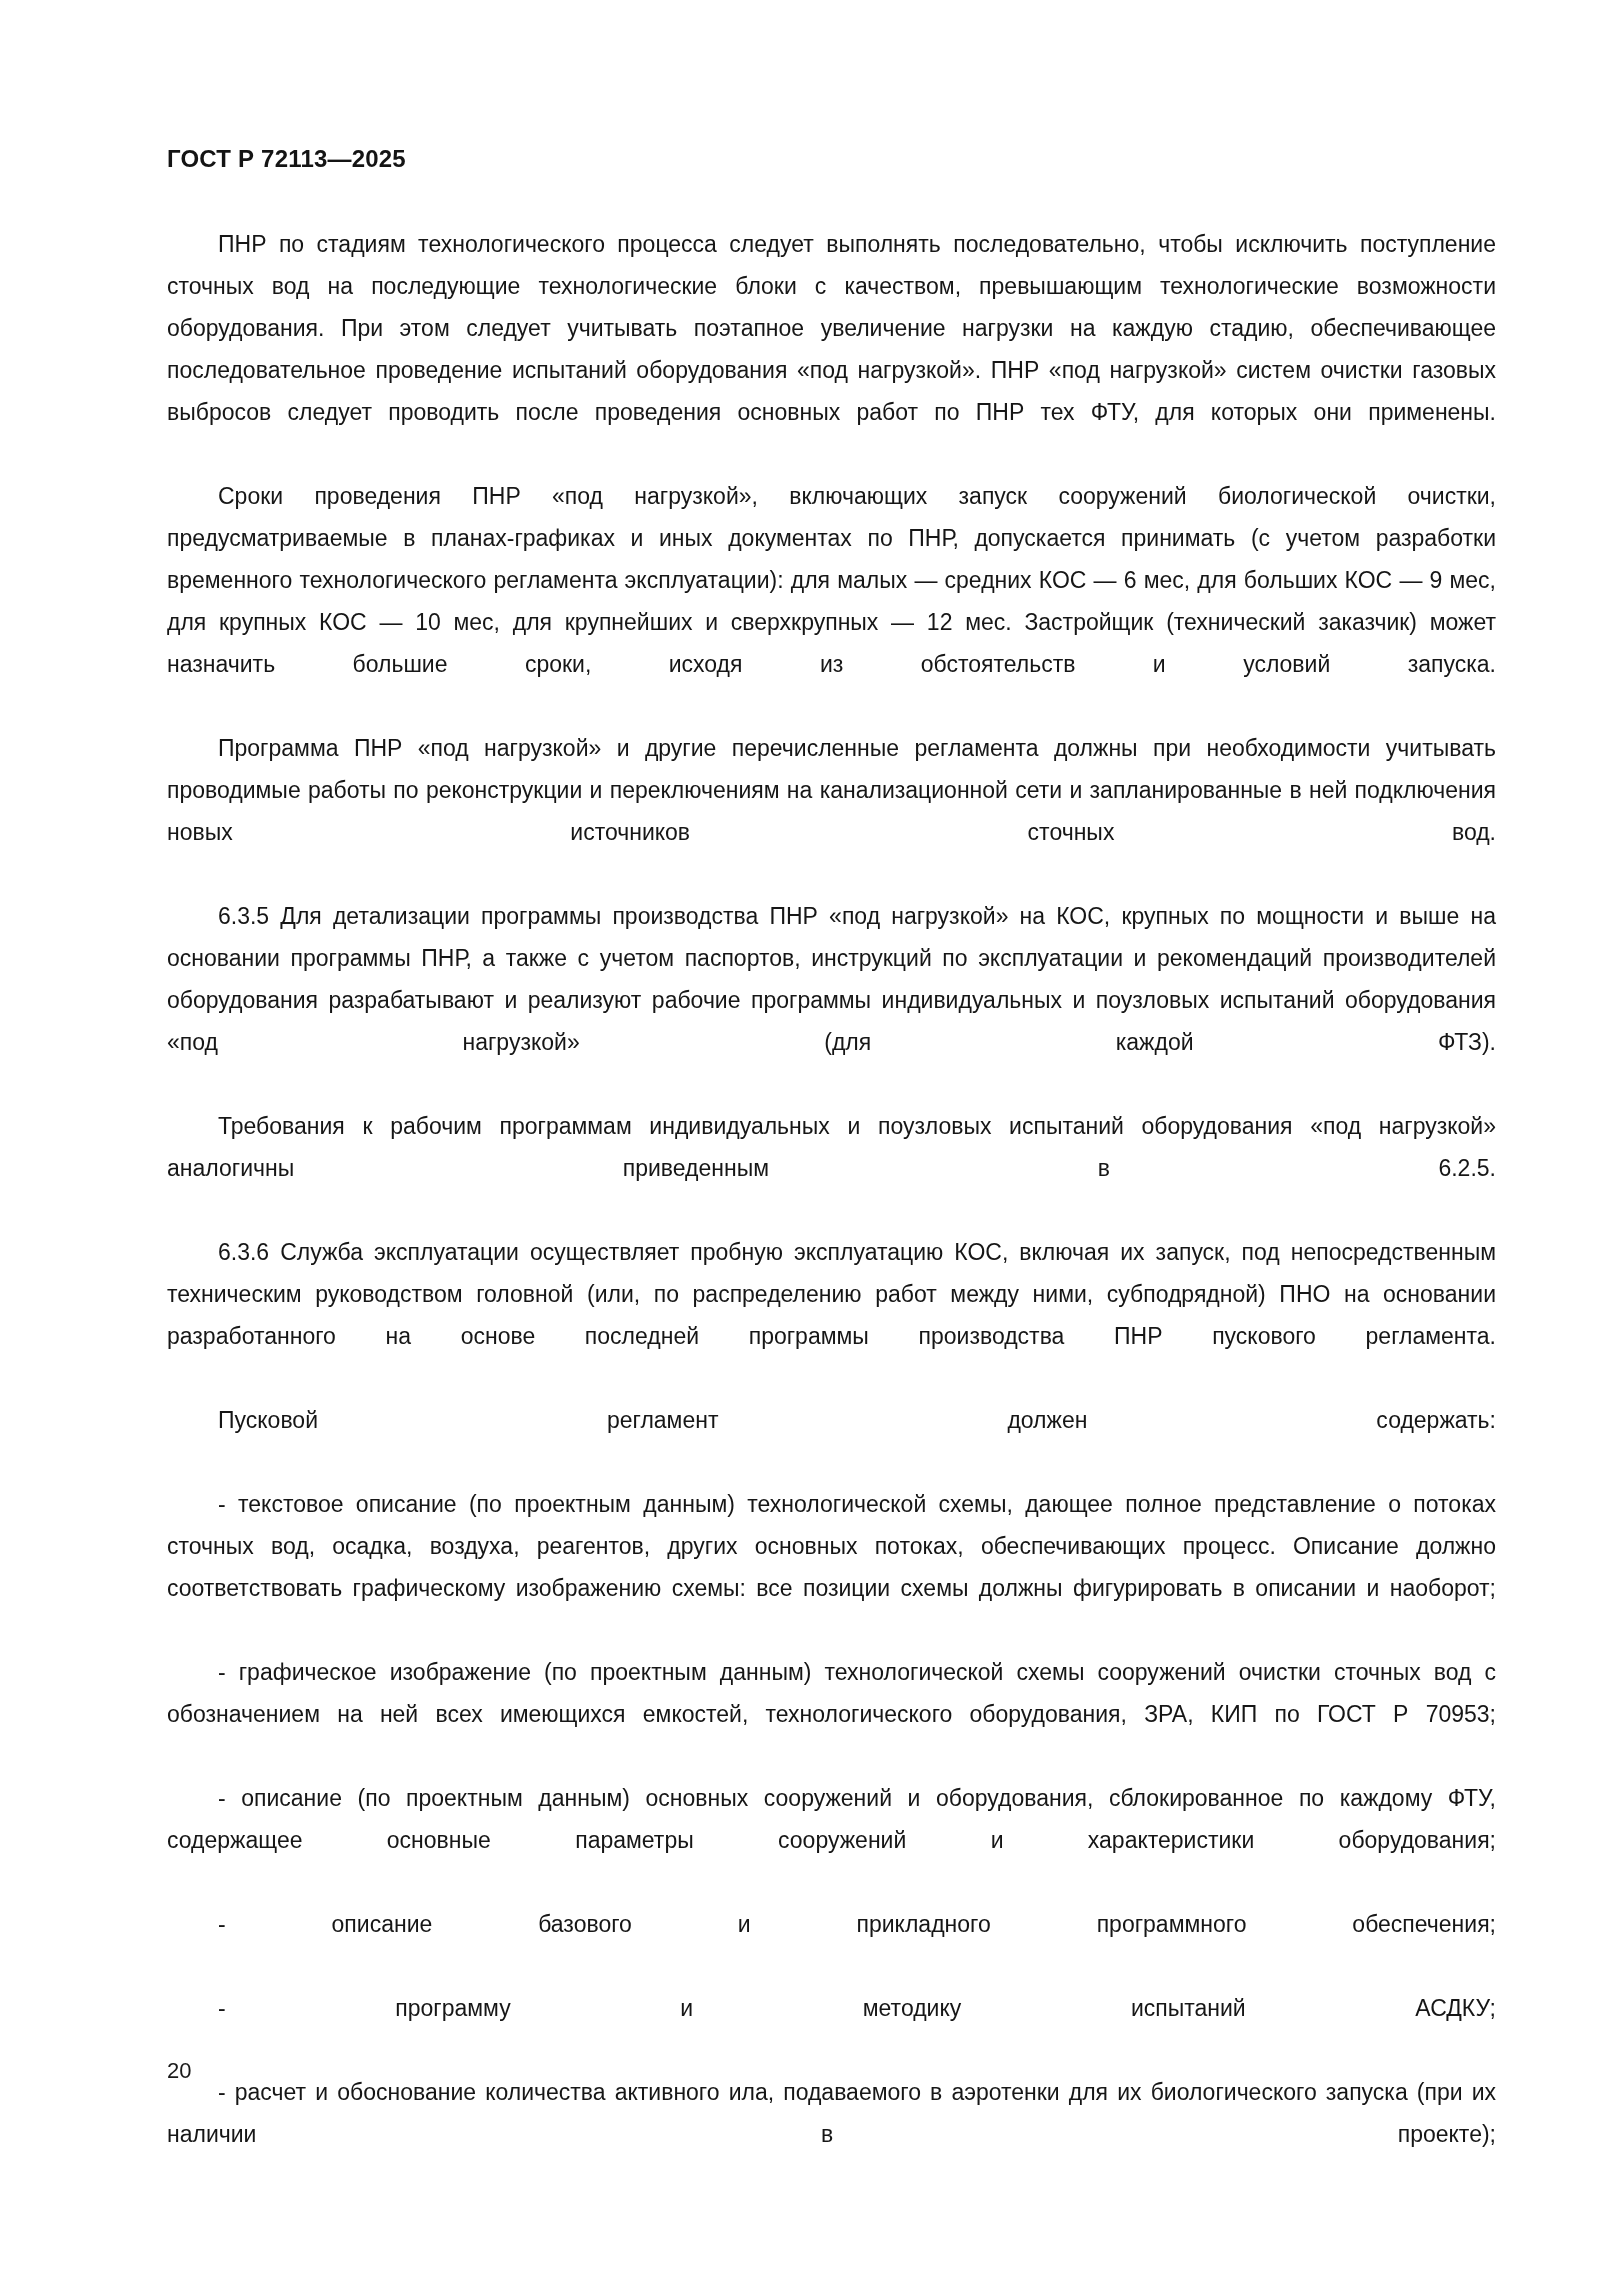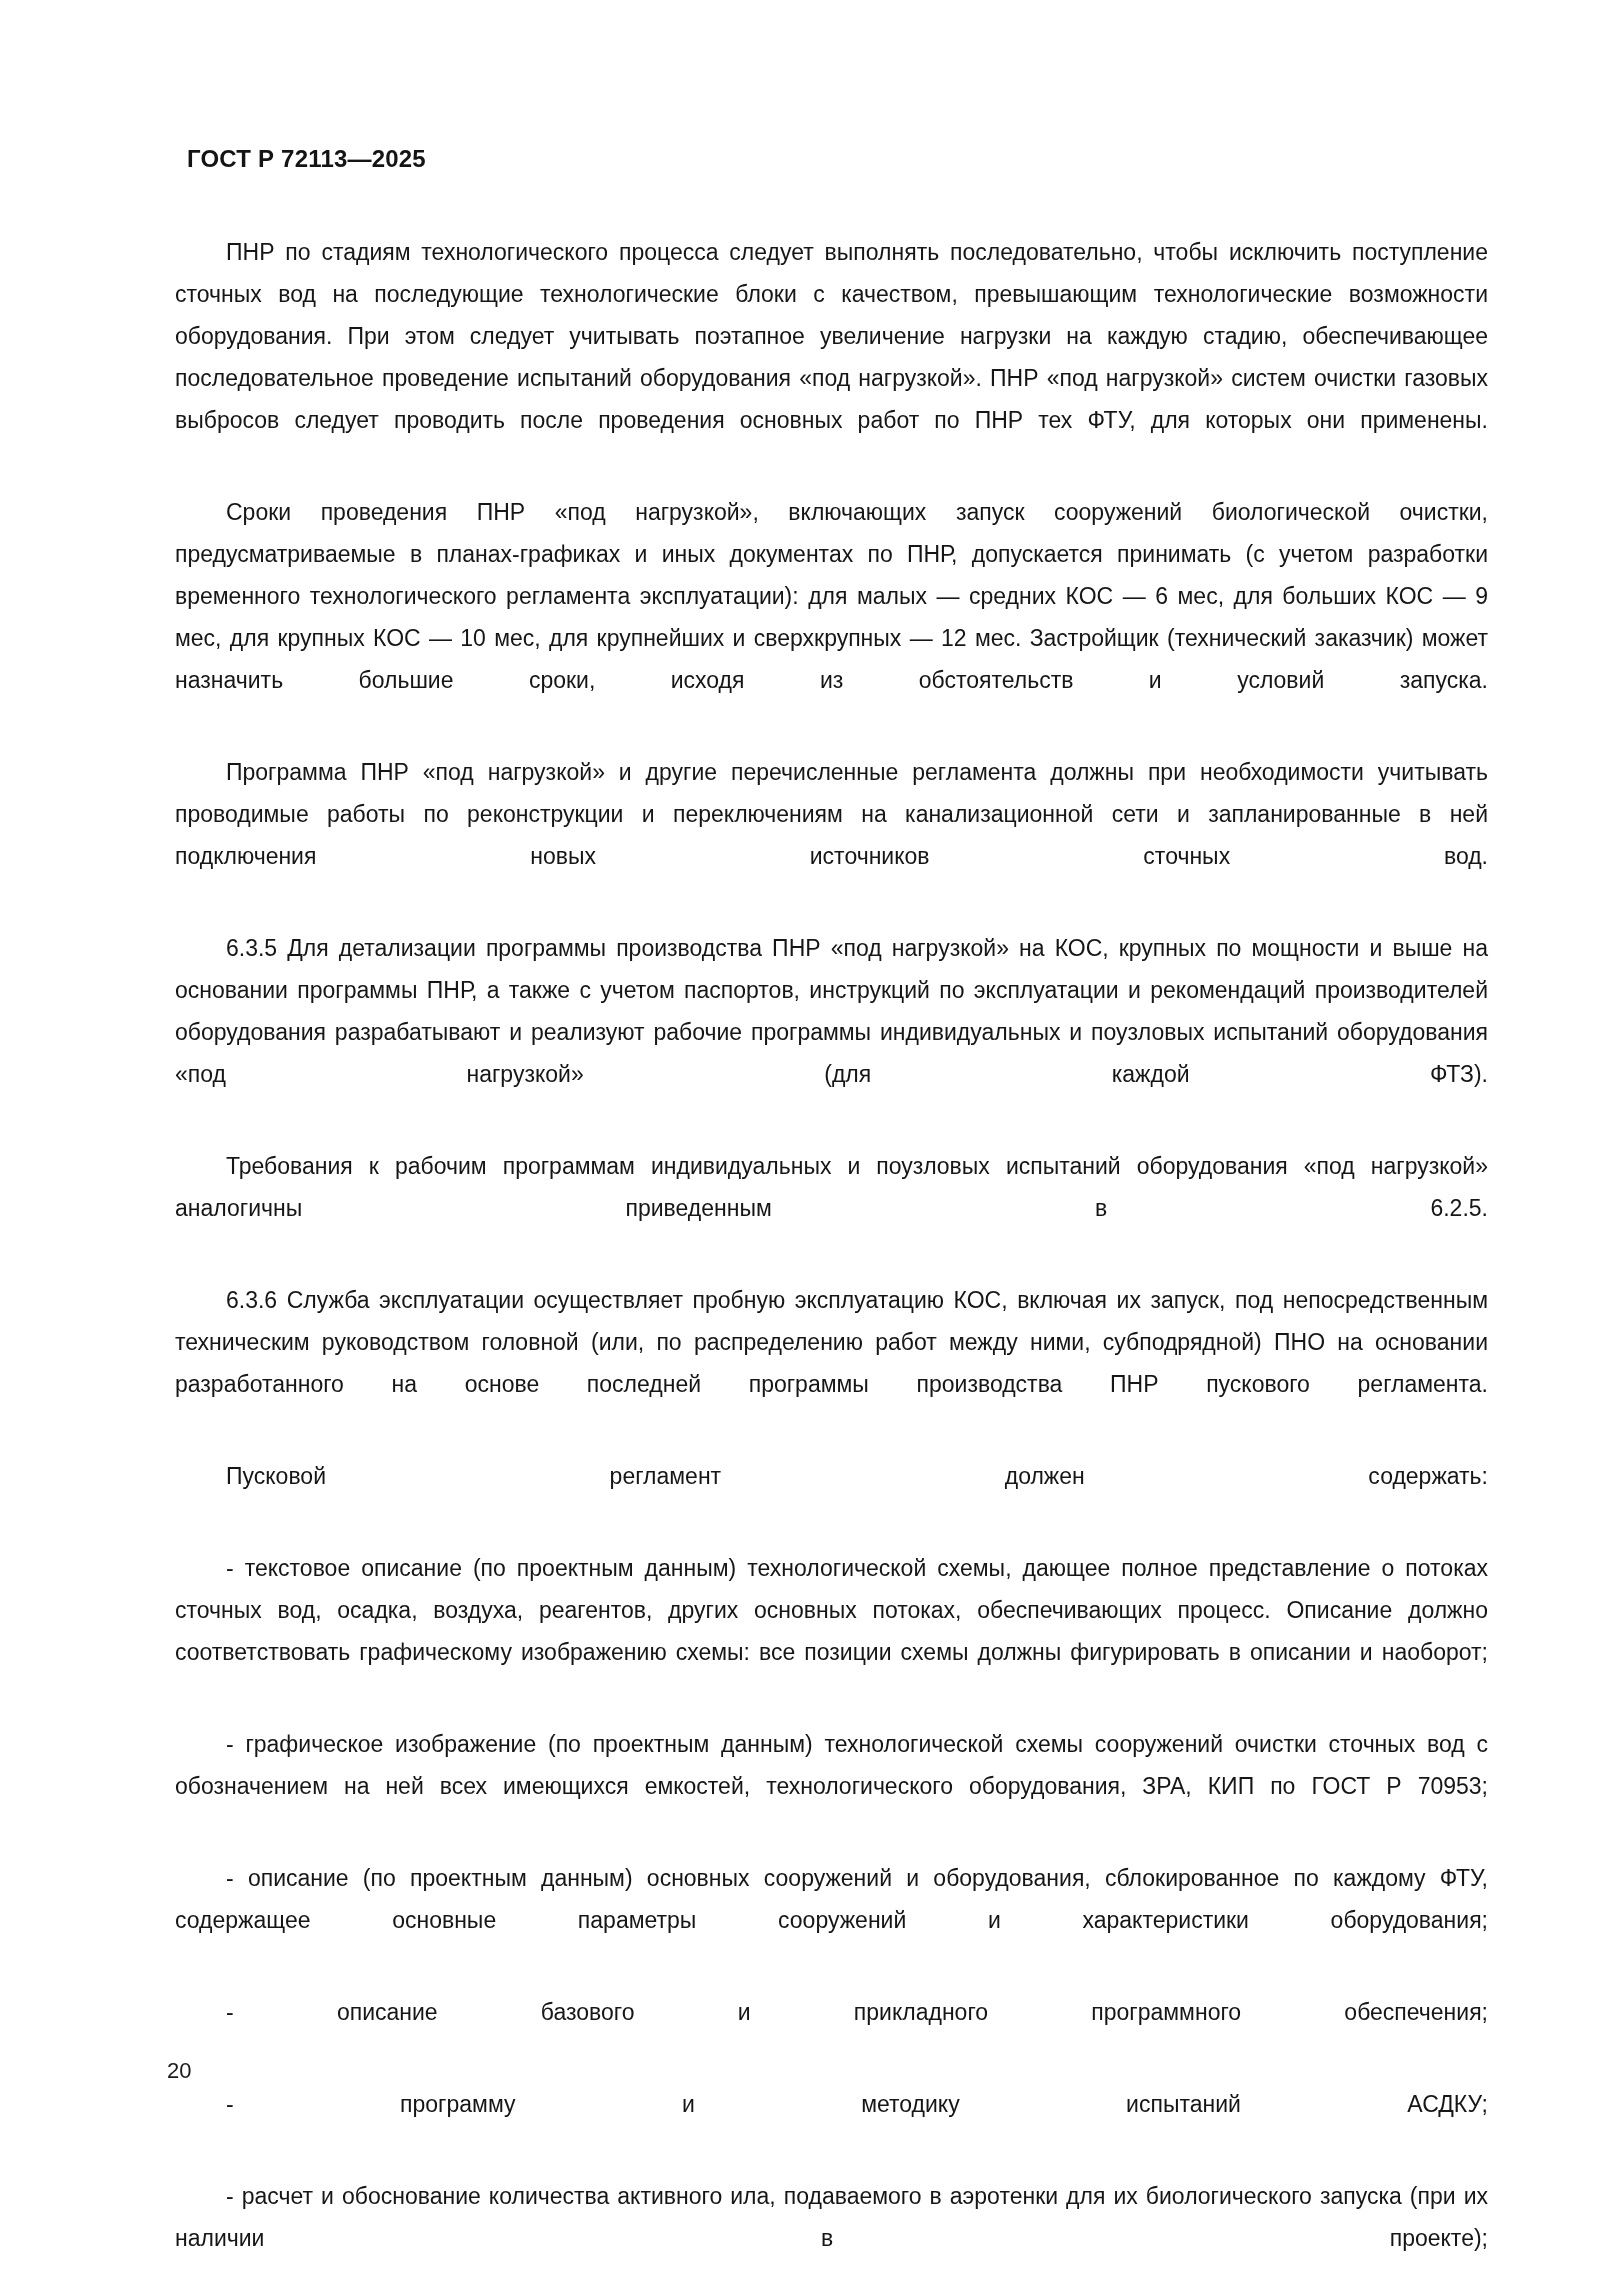--- a/index.html
+++ b/index.html
@@ -24,30 +24,29 @@
   }
   .page-header {
     position: absolute;
     top: 145px;
     left: 167px;
     font-size: 24px;
     font-weight: bold;
     letter-spacing: 0.2px;
     color: #141414;
     white-space: nowrap;
-    margin-left: 20px;
   }
   .content {
     position: absolute;
     top: 223px;
     left: 167px;
     width: 1329px;
   }
   p.para {
-    margin: 8px;
+    margin: 0;
     font-size: 23px;
     line-height: 42px;
     text-align: justify;
     text-justify: inter-word;
     text-indent: 51px;
     hyphens: manual;
     color: #161616;
   }
   
   p.para::after {

